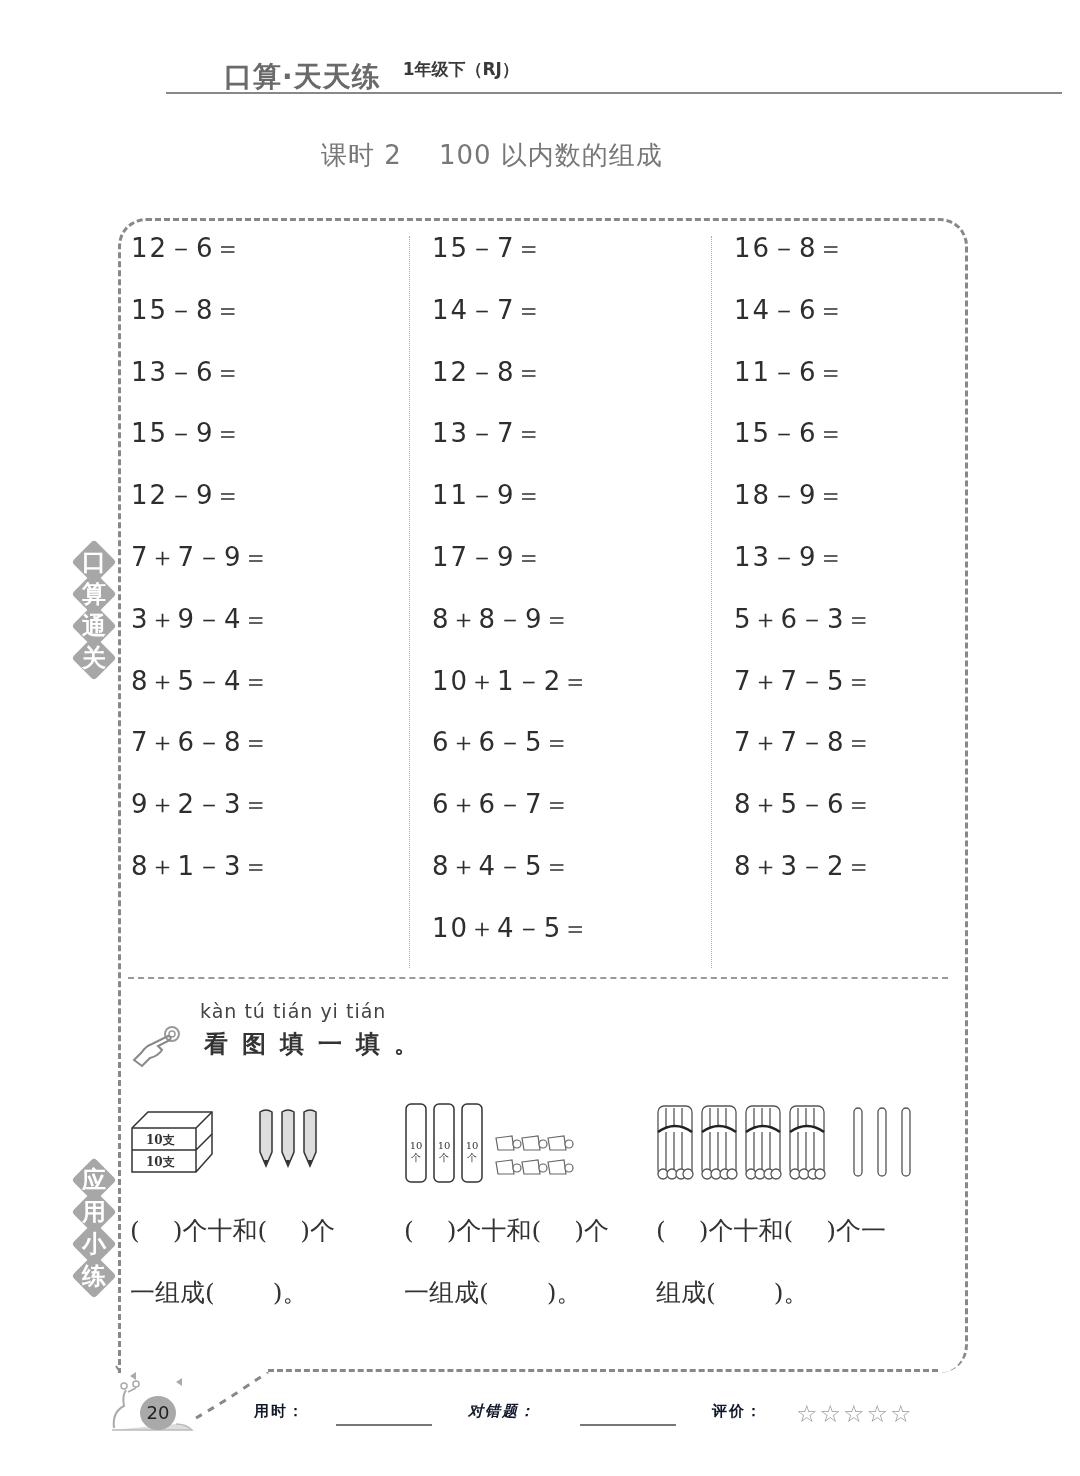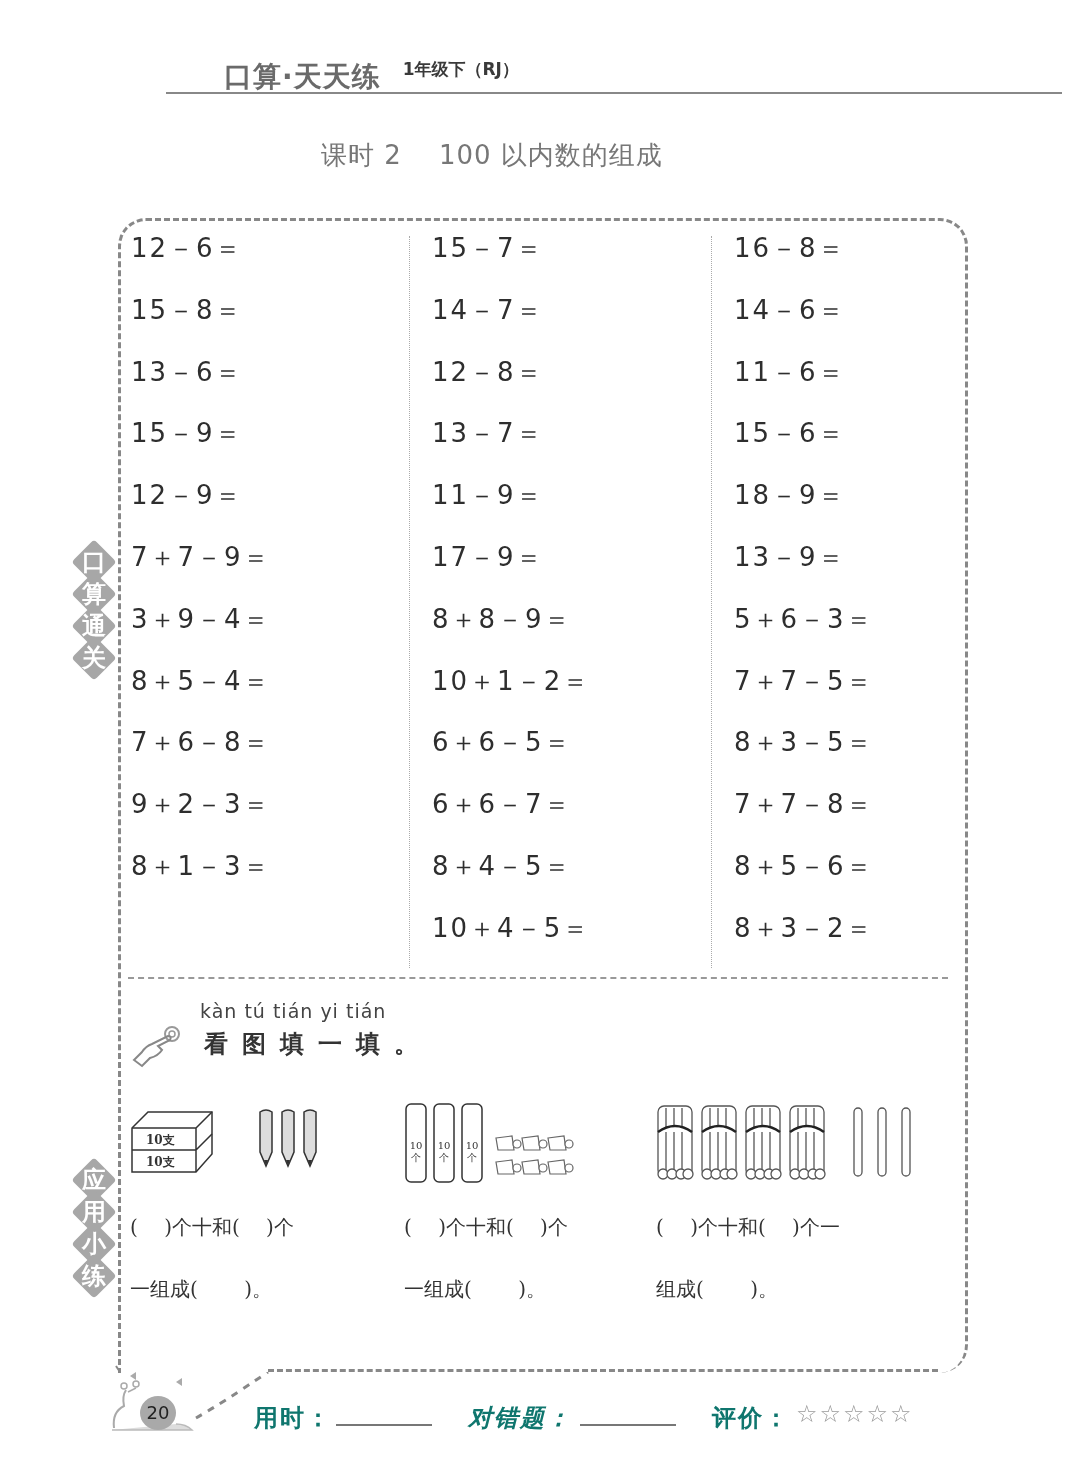--- a/index.html
+++ b/index.html
@@ -30,23 +30,23 @@
   .badge::before { content:""; position:absolute; left:6px; top:6px; width:32px; height:32px;
                    background:#a7a7a7; transform:rotate(45deg); border-radius:4px; }
   .badge span { position:absolute; left:0; top:0; width:44px; height:44px; line-height:44px; text-align:center;
                 color:#fff; font-size:24px; font-weight:bold; }
 
   .pinyin { position:absolute; left:200px; top:1000px; font-size:19px; color:#444; letter-spacing:1px; }
   .task-title { position:absolute; left:204px; top:1028px; font-size:24px; font-weight:bold; color:#333; letter-spacing:14px; }
   .hand-icon { position:absolute; left:128px; top:1022px; width:56px; height:46px; }
 
   .pic { position:absolute; }
-  .q-line { position:absolute; font-family:"DejaVu Serif", "Liberation Serif", serif; font-size:20px; color:#333; white-space:nowrap; }
-
-  .footer-label { position:absolute; top:1402px; font-size:24px; font-weight:bold; color:#0f766e; letter-spacing:2px; }
+  .q-line { position:absolute; font-family:"DejaVu Serif", "Liberation Serif", serif; font-size:25px; color:#333; white-space:nowrap; }
+
+  .footer-label { position:absolute; top:1402px; font-size:15px; font-weight:bold; color:#0f172a; letter-spacing:2px; }
   .blank-line { position:absolute; top:1424px; height:2px; background:#777; }
   .stars { position:absolute; left:796px; top:1400px; font-size:24px; color:#999; letter-spacing:2px; }
   .page-num { position:absolute; left:140px; top:1396px; width:36px; height:34px; border-radius:50%;
               background:#a9a9a9; text-align:center; line-height:34px; font-size:18px; color:#222; }
   .snail { position:absolute; left:110px; top:1362px; width:90px; height:72px; }
 </style>
 </head>
 <body>
 
 <div class="header">
@@ -110,21 +110,20 @@
 </div>
 <div class="eq-col" style="left:734px;">
   <div class="eq">16－8＝</div>
   <div class="eq">14－6＝</div>
   <div class="eq">11－6＝</div>
   <div class="eq">15－6＝</div>
   <div class="eq">18－9＝</div>
   <div class="eq">13－9＝</div>
   <div class="eq">5＋6－3＝</div>
   <div class="eq">7＋7－5＝</div>
-  <div class="eq">8＋3－5＝</div>
   <div class="eq">7＋7－8＝</div>
   <div class="eq">8＋5－6＝</div>
   <div class="eq">8＋3－2＝</div>
 </div>
 
 <div class="section-divider"></div>
 
 <svg class="hand-icon" viewBox="0 0 56 46">
   <circle cx="44" cy="12" r="7" fill="none" stroke="#999" stroke-width="2"></circle>
   <circle cx="44" cy="12" r="3" fill="none" stroke="#999" stroke-width="1.5"></circle>

